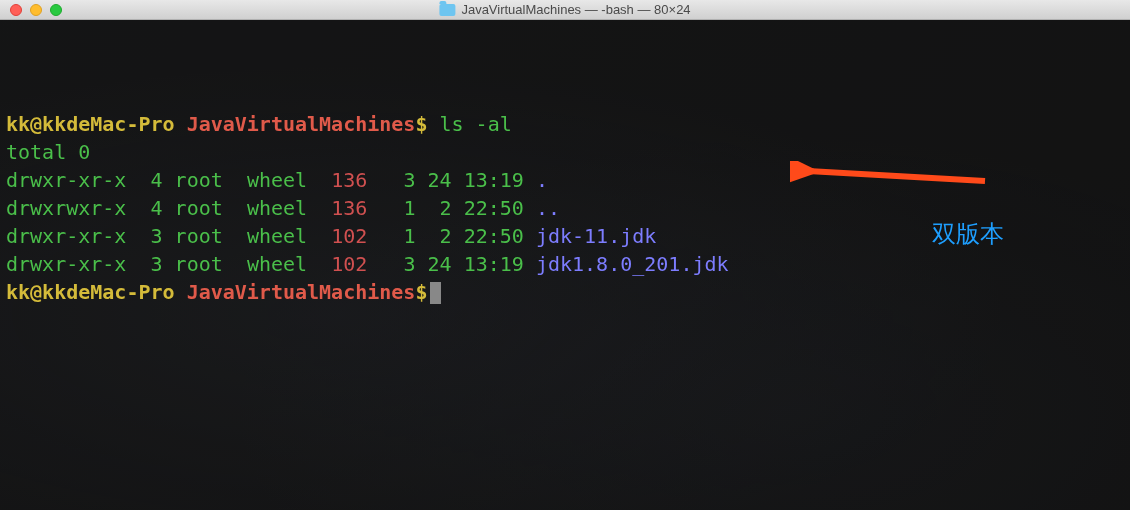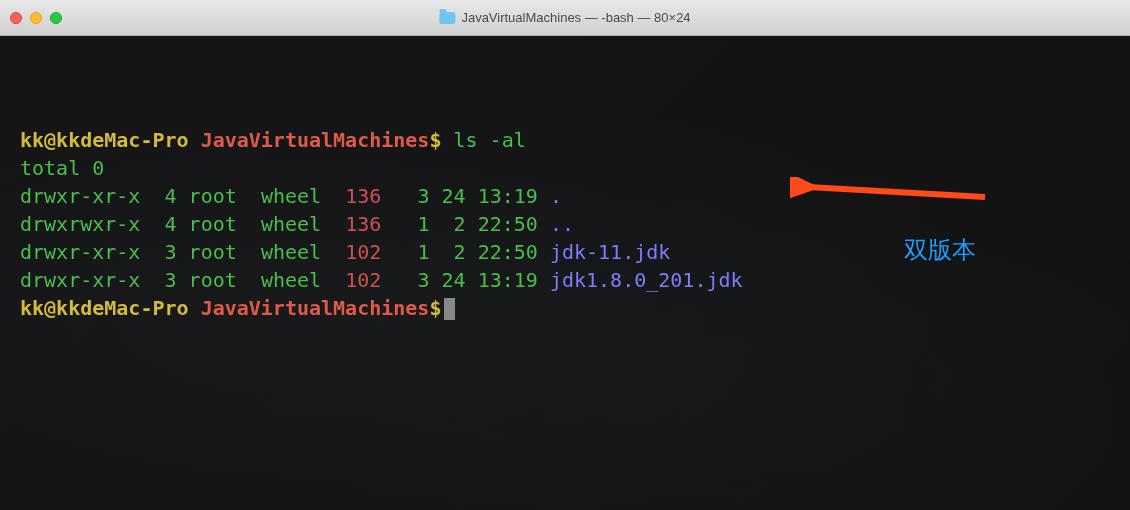--- a/index.html
+++ b/index.html
@@ -13,21 +13,21 @@
     }
     .window {
       width: 1130px;
       height: 510px;
       background: #1a1a1a;
       position: relative;
       display: flex;
       flex-direction: column;
     }
     .titlebar {
-      height: 36px;
+      height: 20px;
       background: linear-gradient(to bottom, #e8e8e8, #d0d0d0);
       border-bottom: 1px solid #b0b0b0;
       display: flex;
       align-items: center;
       position: relative;
     }
     .traffic-lights {
       display: flex;
       gap: 8px;
       padding-left: 10px;
@@ -65,21 +65,21 @@
       top: -3px;
       left: 0;
       width: 7px;
       height: 3px;
       background: #6ec5f0;
       border-radius: 2px 2px 0 0;
     }
     .terminal-body {
       flex: 1;
       background: #131313;
-      padding: 6px 20px;
+      padding: 6px 6px;
       font-size: 20px;
       line-height: 1.4;
       white-space: pre;
       position: relative;
       font-weight: 500;
     }
     .bg-photo {
       position: absolute;
       inset: 0;
       background: radial-gradient(ellipse at 30% 60%, rgba(80,90,110,0.15), transparent 60%),
@@ -106,21 +106,21 @@
       position: absolute;
       top: 141px;
       left: 790px;
       width: 200px;
       height: 30px;
       z-index: 10;
     }
     .annotation-text {
       position: absolute;
       top: 197px;
-      left: 904px;
+      left: 932px;
       color: #1e9fff;
       font-size: 24px;
       font-family: "PingFang SC", "Microsoft YaHei", sans-serif;
       z-index: 10;
     }
     .watermark {
       position: absolute;
       bottom: 6px;
       right: 14px;
       color: rgba(255,255,255,0.5);

